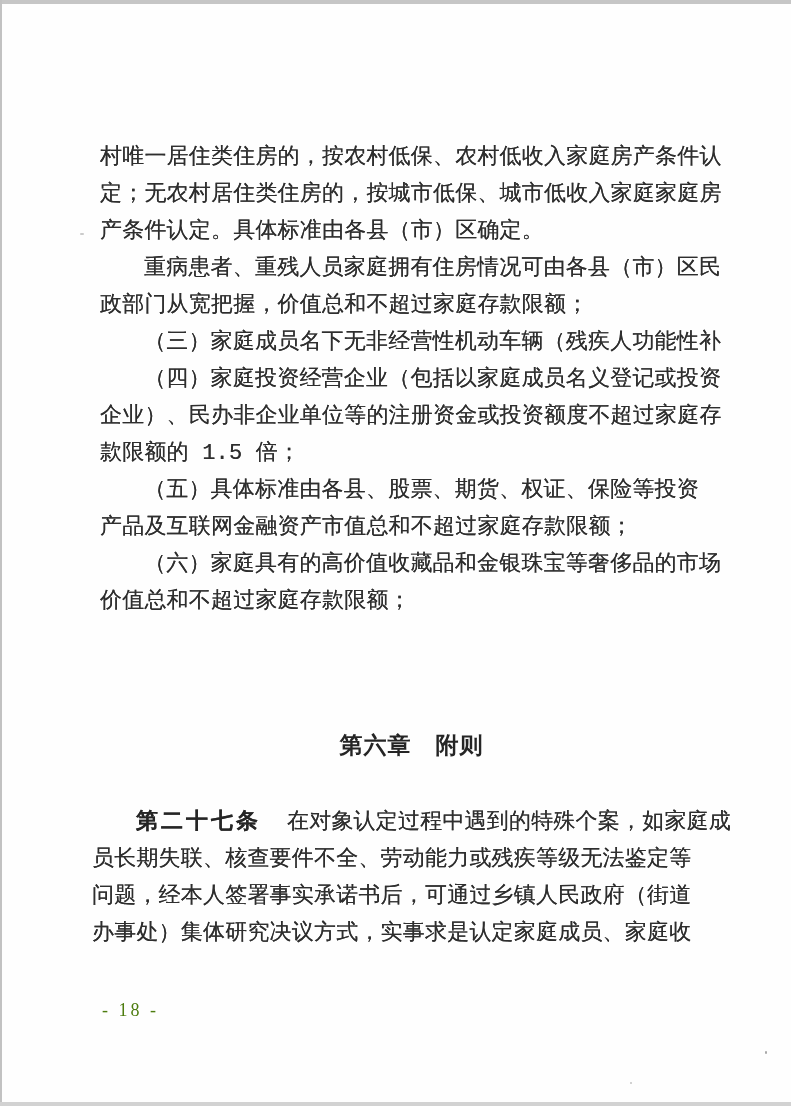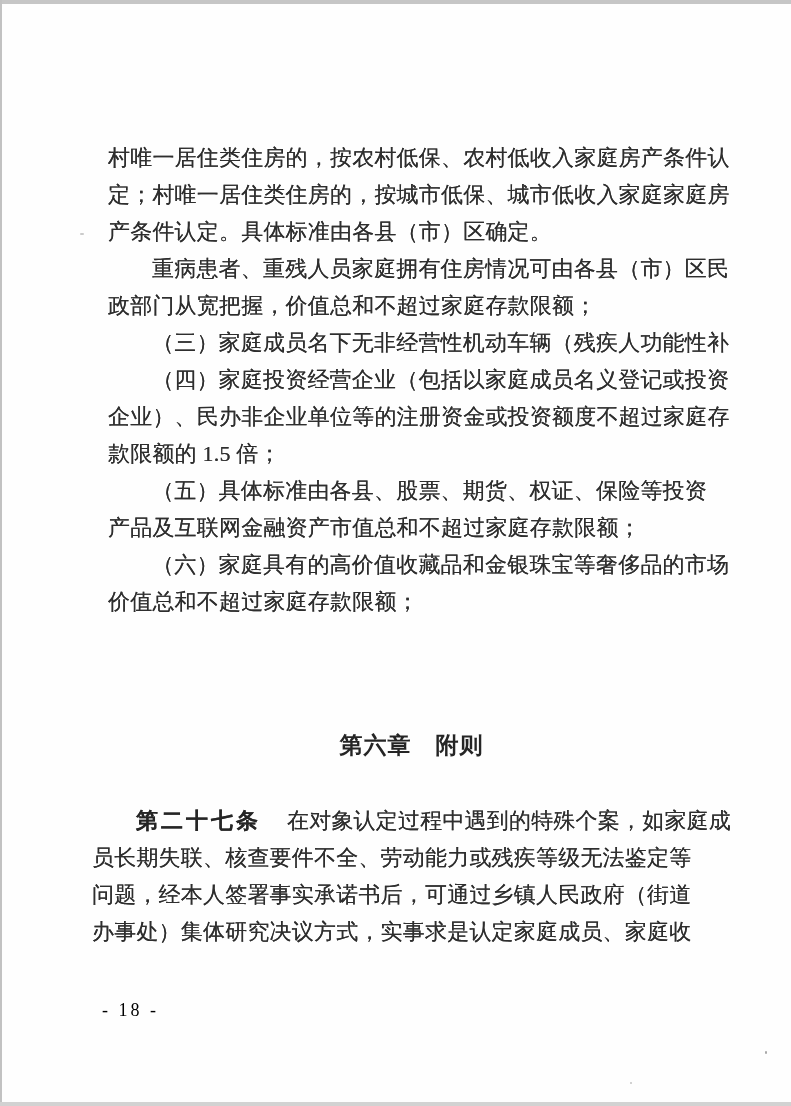--- a/index.html
+++ b/index.html
@@ -31,23 +31,24 @@
   .speck {
     position: absolute; background: #a9a9a9; border-radius: 1px;
   }
   .speck1 { left: 765px; top: 1051px; width: 2px; height: 3px; }
   .speck2 { left: 630px; top: 1082px; width: 2px; height: 2px; opacity: .7; }
   .speck3 { left: 80px;  top: 233px;  width: 4px; height: 2px; opacity: .6; }
 
   
   .body-text {
     position: absolute;
-    left: 108px;
+    left: 100px;
     top: 139px;
     width: 640px;
+    font-family: Liberation Mono, monospace;
   }
   .line {
     height: 37px;
     line-height: 37px;
     font-size: 22px;
     letter-spacing: 0.2px;
     color: #2e2e2e;
     white-space: nowrap;
     text-shadow: 0 0 0.5px #4a4a4a;
   }
@@ -86,39 +87,39 @@
   }
 
   
   .page-number {
     position: absolute;
     left: 102px;
     top: 1000px;
     font-size: 18px;
     line-height: 20px;
     letter-spacing: 3px;
-    color: #000000;
+    color: #4d7c0f;
     white-space: nowrap;
   }
 </style>
 </head>
 <body>
 
 <div class="page">
 
   <div class="edge-top"></div>
   <div class="edge-left"></div>
   <div class="edge-bottom"></div>
   <div class="speck speck1"></div>
   <div class="speck speck2"></div>
   <div class="speck speck3"></div>
 
   <div class="body-text">
       <div class="line">村唯一居住类住房的，按农村低保、农村低收入家庭房产条件认</div>
-      <div class="line">定；村唯一居住类住房的，按城市低保、城市低收入家庭家庭房</div>
+      <div class="line">定；无农村居住类住房的，按城市低保、城市低收入家庭家庭房</div>
       <div class="line">产条件认定。具体标准由各县（市）区确定。</div>
       <div class="line indent">重病患者、重残人员家庭拥有住房情况可由各县（市）区民</div>
       <div class="line">政部门从宽把握，价值总和不超过家庭存款限额；</div>
       <div class="line indent">（三）家庭成员名下无非经营性机动车辆（残疾人功能性补</div>
       <div class="line indent">（四）家庭投资经营企业（包括以家庭成员名义登记或投资</div>
       <div class="line">企业）、民办非企业单位等的注册资金或投资额度不超过家庭存</div>
       <div class="line">款限额的 1.5 倍；</div>
       <div class="line indent">（五）具体标准由各县、股票、期货、权证、保险等投资</div>
       <div class="line">产品及互联网金融资产市值总和不超过家庭存款限额；</div>
       <div class="line indent">（六）家庭具有的高价值收藏品和金银珠宝等奢侈品的市场</div>

